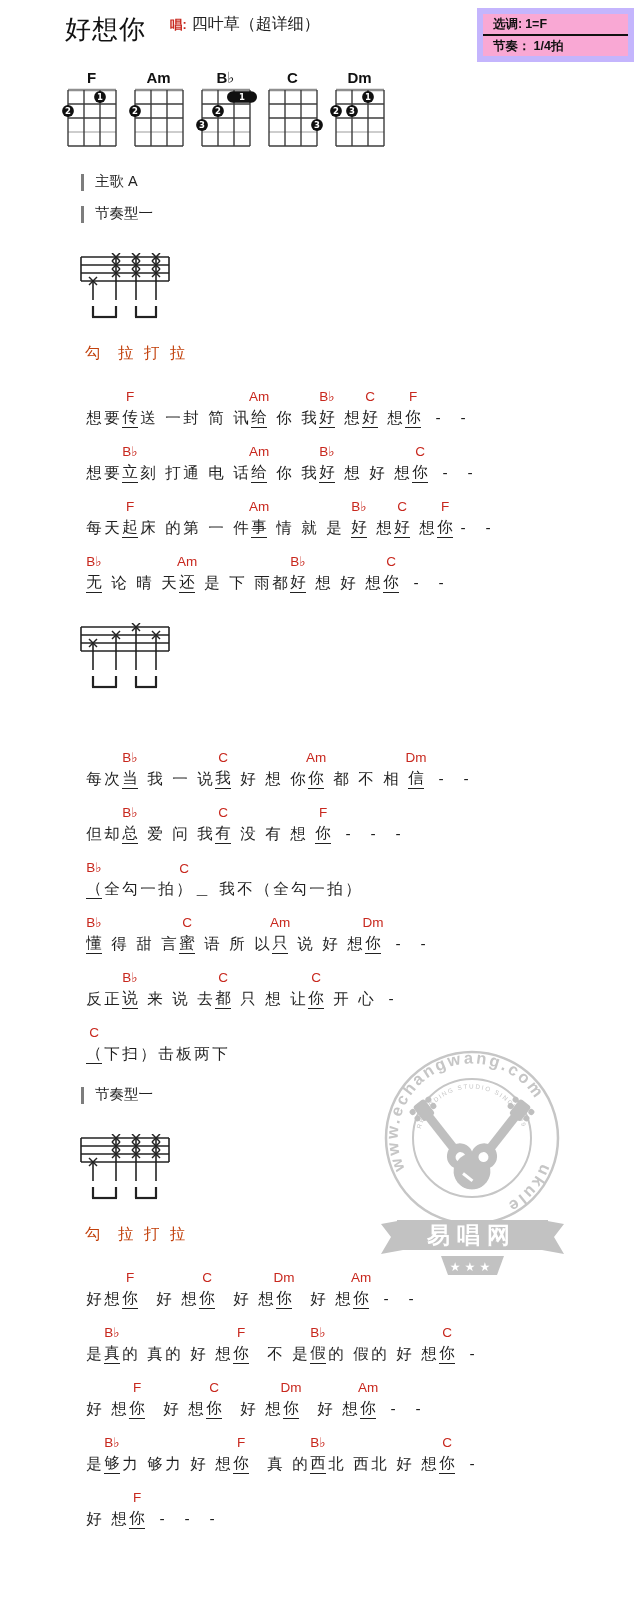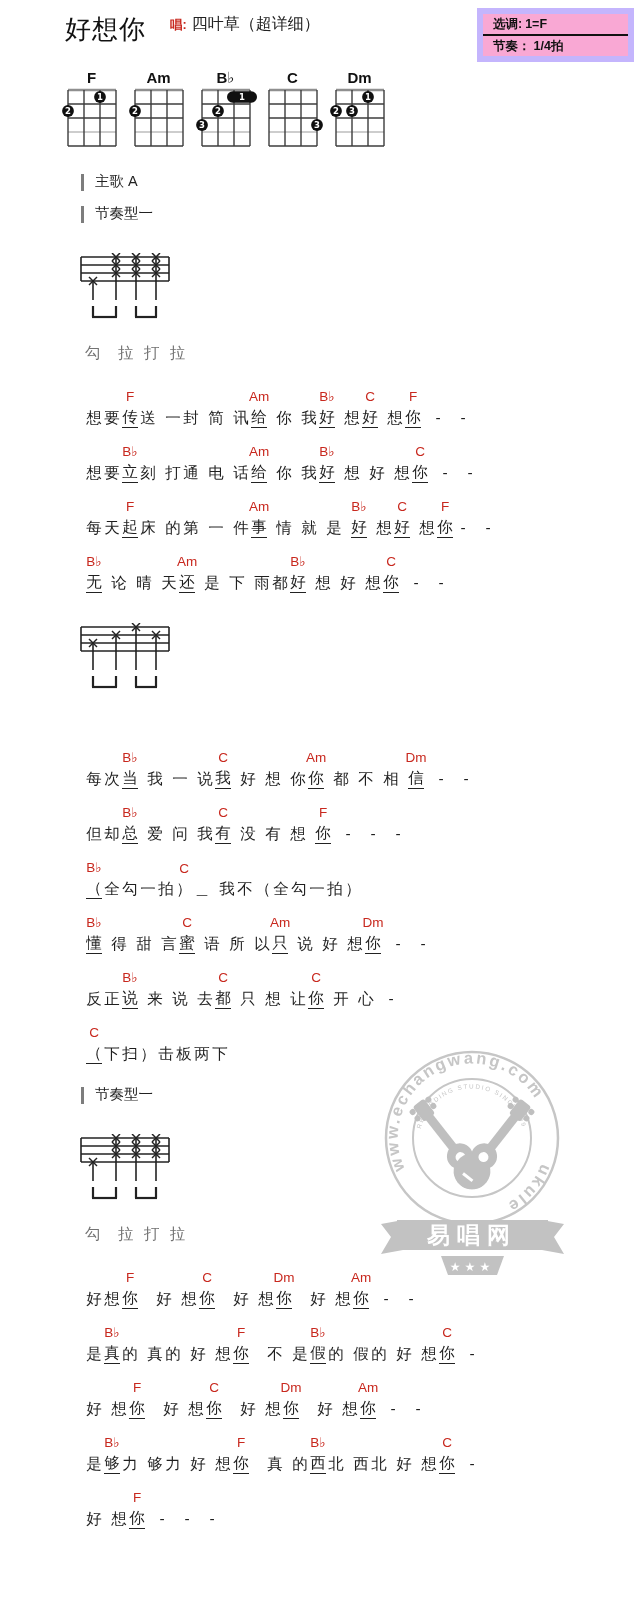--- a/index.html
+++ b/index.html
@@ -22,21 +22,21 @@
   .chord-block{width:67px;display:flex;flex-direction:column;align-items:center}
   .chord-name{font-size:15px;font-weight:bold;color:#111;height:18px;line-height:18px}
 
   .section-label{display:flex;align-items:flex-end;margin:20px 0 0 81px;height:18px}
   .section-label + .section-label{margin-top:14px}
   .lyric-line + .section-label{margin-top:22px}
   .section-bar{width:3px;height:17px;background:#7d7d7d;margin-right:11px}
   .section-text{font-size:14.5px;color:#222}
 
   .rhythm{margin:30px 0 0 80px;height:68px}
-  .caption{margin:22px 0 0 85px;font-size:15.5px;white-space:pre;letter-spacing:3px;color:#737373}
+  .caption{margin:22px 0 0 85px;font-size:15.5px;white-space:pre;letter-spacing:3px;color:#c2410c}
 
   .lyric-line{margin:15px 0 0 85px;white-space:nowrap}
   .caption + .lyric-line{margin-top:24px}
   .rhythm + .lyric-line{margin-top:58px}
   .unit{display:inline-block;position:relative;padding-top:19px;margin:0 1px;text-align:center;min-width:16px;vertical-align:bottom}
   .unit.g1{margin-left:8px}
   .unit.g2{margin-left:17px}
   .chord{position:absolute;top:0;left:50%;transform:translateX(-50%);color:#c8281e;font-size:13.5px;line-height:17px;white-space:nowrap}
   .char{display:inline-block;font-size:15.5px;line-height:19px;padding-bottom:1px}
   .char.ul{border-bottom:1.5px solid #222}

